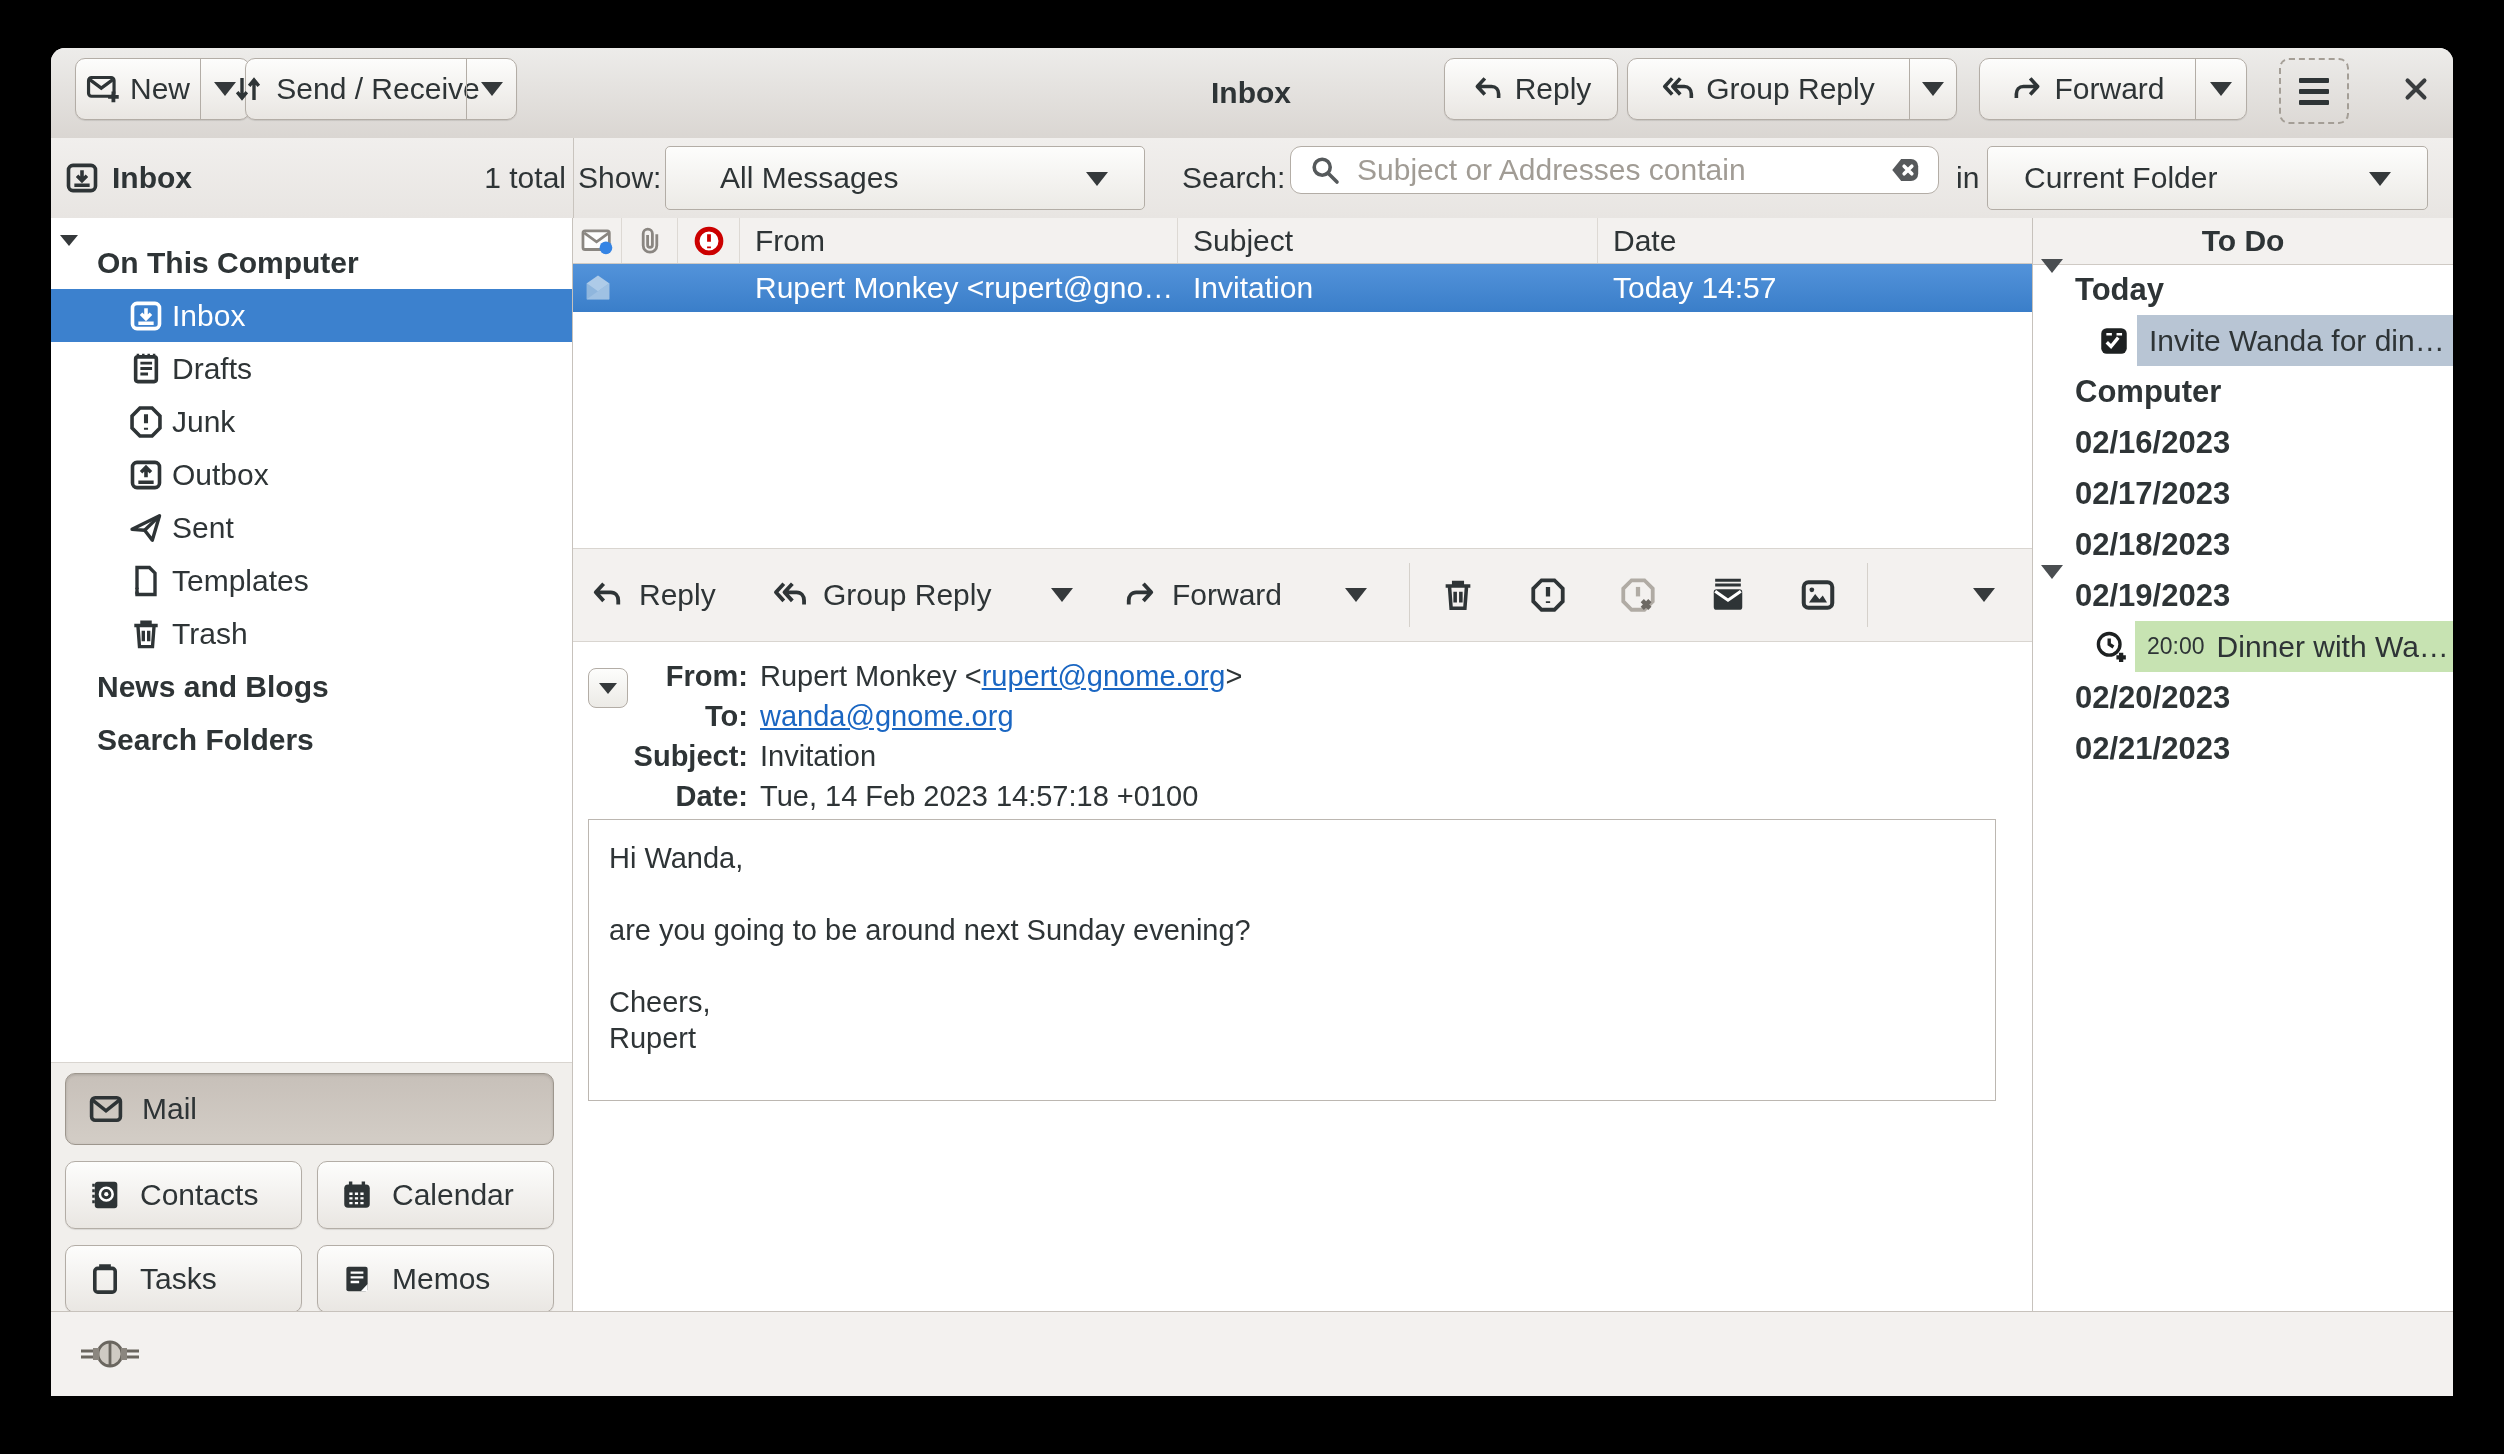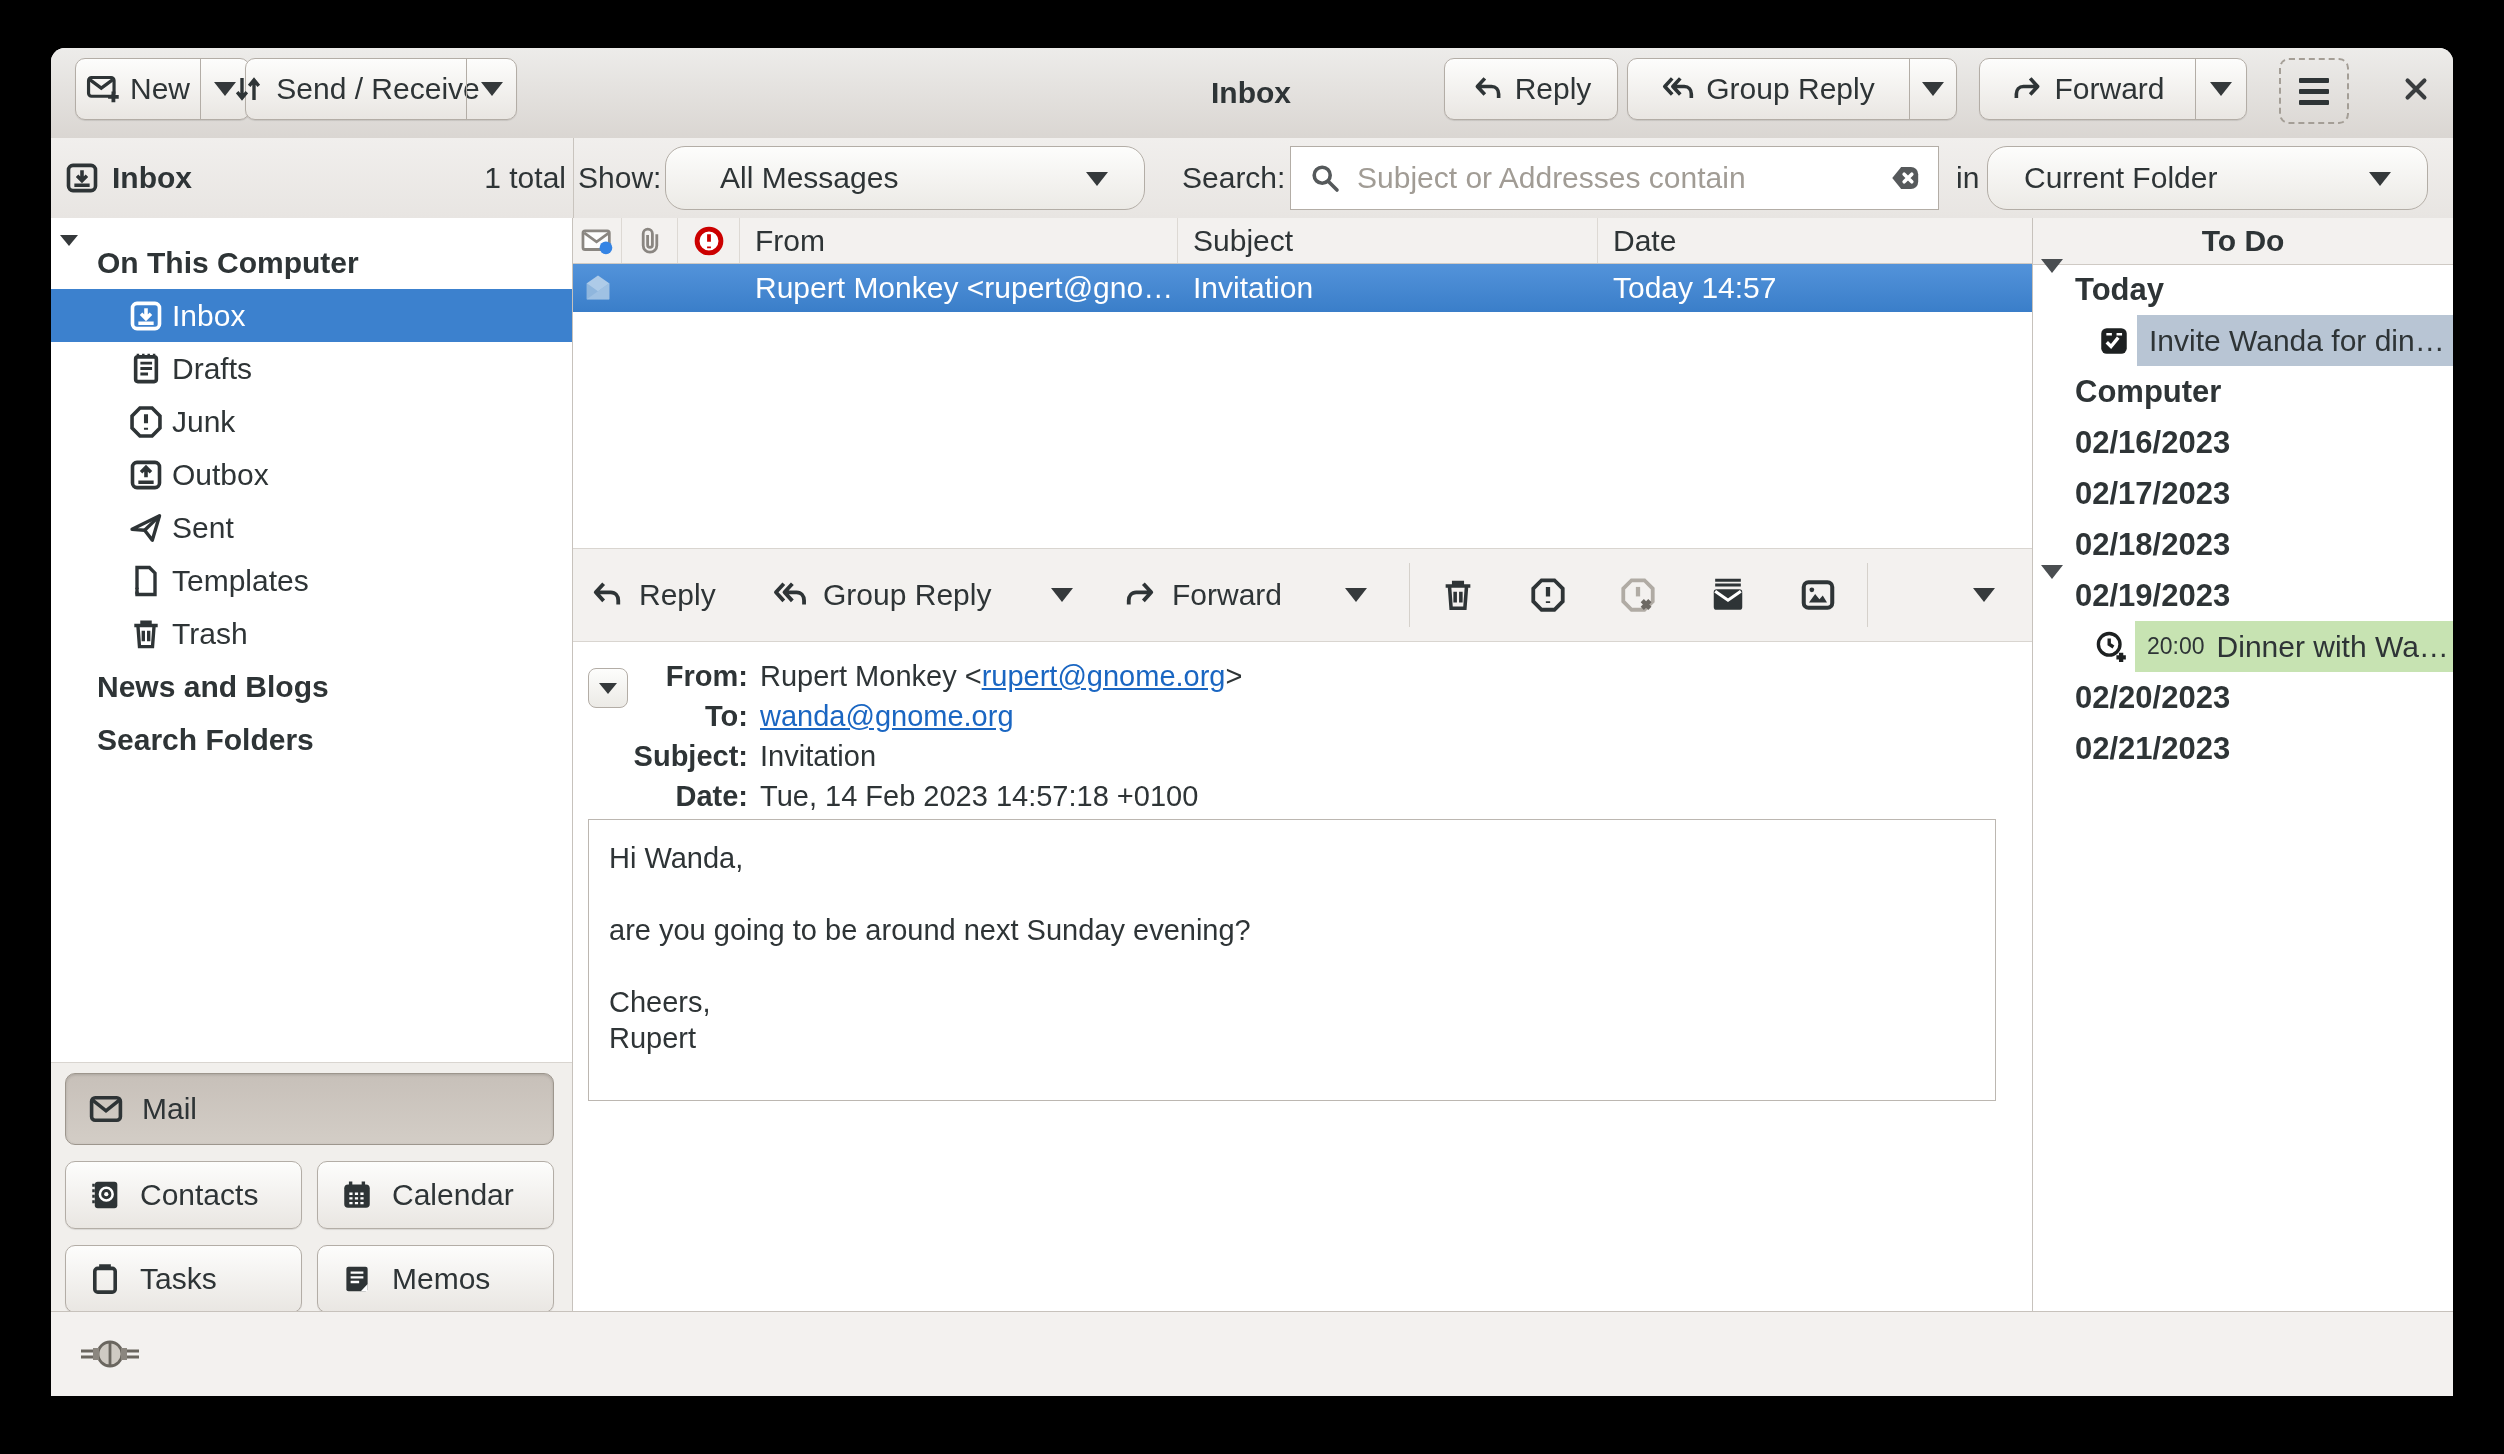--- a/index.html
+++ b/index.html
@@ -33,26 +33,26 @@
             display:flex;align-items:center;justify-content:center;}
   
   .filterbar{position:absolute;left:0;top:90px;width:2402px;height:80px;
              background:linear-gradient(#f1efed,#e8e5e2);border-bottom:1px solid #bfbab3;}
   .fb-divider{position:absolute;left:522px;top:0;width:1px;height:80px;background:#c9c4be;}
   .pane-head{position:absolute;left:13px;top:0;height:80px;display:flex;align-items:center;}
   .pane-head .nm{font-weight:bold;margin-left:12px;}
   .pane-total{position:absolute;right:1887px;top:0;height:80px;display:flex;align-items:center;}
   .fb-label{position:absolute;top:0;height:80px;display:flex;align-items:center;}
   .combo{position:absolute;top:8px;height:64px;box-sizing:border-box;
-         background:linear-gradient(#fdfdfc,#eceae6);border:1px solid #b3ada6;border-radius:20px;
+         background:linear-gradient(#fdfdfc,#eceae6);border:1px solid #b3ada6;border-radius:5px;
          display:flex;align-items:center;}
   .combo .val{margin-left:54px;}
   .combo .tri{position:absolute;right:36px;top:25px;}
-  .search-entry{position:absolute;left:1239px;top:8px;width:649px;height:64px;box-sizing:border-box;
-                background:#fff;border:1px solid #b3ada6;border-radius:0;
+  .search-entry{position:absolute;left:1239px;top:8px;width:649px;height:48px;box-sizing:border-box;
+                background:#fff;border:1px solid #b3ada6;border-radius:11px;
                 display:flex;align-items:center;}
   .search-entry input{border:none;outline:none;flex:1;font:inherit;font-size:30px;color:#2e3436;
                       background:transparent;min-width:0;}
   .search-entry input::placeholder{color:#a19c95;}
   
   .sidebar{position:absolute;left:0;top:170px;width:522px;height:1093px;box-sizing:border-box;
            background:#fff;border-right:1px solid #c7c2bc;display:flex;flex-direction:column;}
   .tree{height:844px;padding-top:18px;box-sizing:border-box;}
   .trow{height:53px;display:flex;align-items:center;}
   .trow .exp{width:22px;margin-left:9px;}

